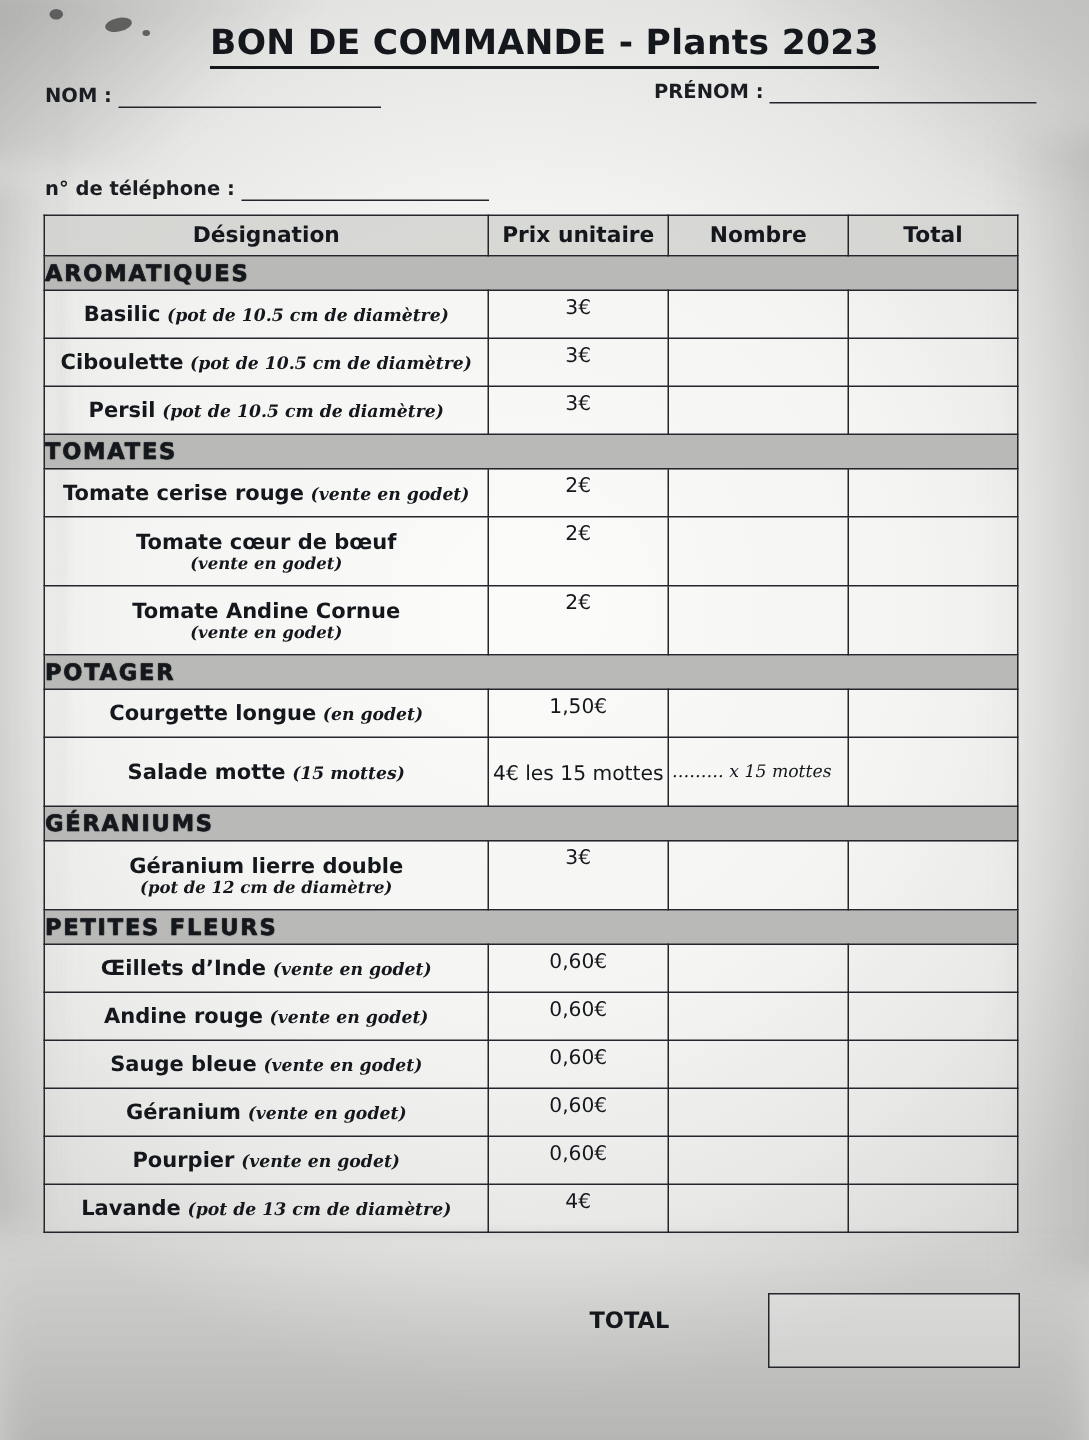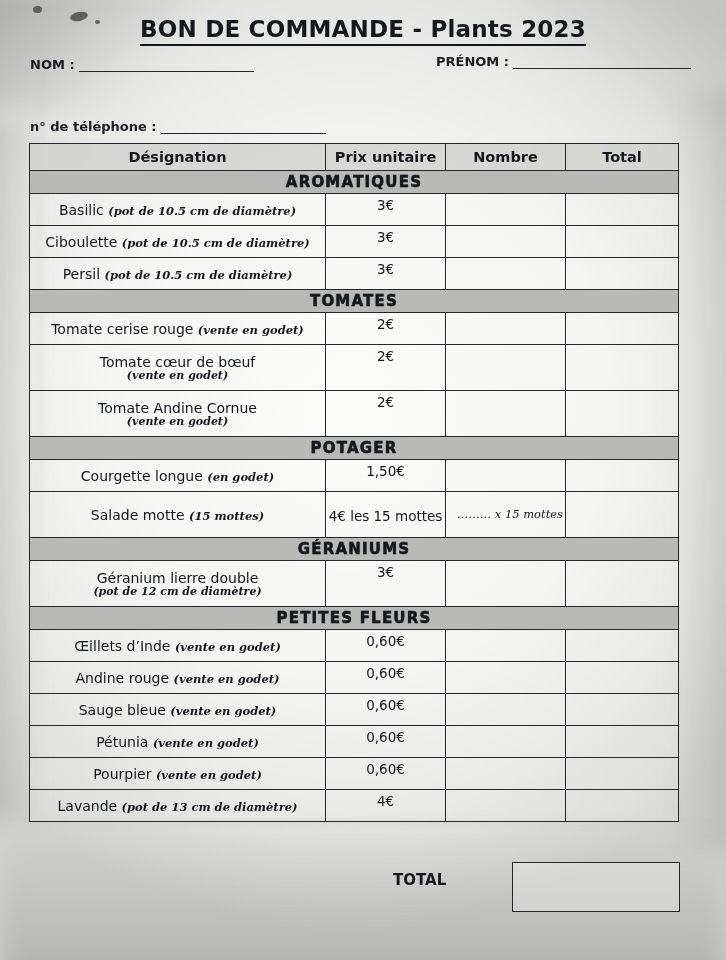--- a/index.html
+++ b/index.html
@@ -134,42 +134,41 @@
     text-align: center;
     font-family: "DejaVu Sans", sans-serif;
     font-size: 14.5px;
     font-weight: bold;
     height: 26px;
     background: rgba(205,205,203,.75);
   }
 
   .section td {
     background: #b9b9b7;
-    text-align: center;
     font-family: "DejaVu Sans", sans-serif;
     font-weight: bold;
     font-size: 15px;
     letter-spacing: 1.2px;
     height: 22px;
     text-shadow: 0 0 1px rgba(0,0,0,.55);
     -webkit-text-stroke: .45px #1b1e22;
   }
 
   .item td {
     height: 27px;
   }
   .cell-desig {
     text-align: center;
     padding: 2px 6px !important;
     line-height: 1.12;
   }
   .nm {
     font-family: "DejaVu Sans", sans-serif;
     font-size: 14px;
-    font-weight: normal;
+    font-weight: bold;
   }
   .qual {
     font-family: "DejaVu Serif", serif;
     font-size: 11.5px;
     font-style: italic;
     font-weight: bold;
   }
   .qual-block {
     display: block;
     font-family: "DejaVu Serif", serif;
@@ -180,21 +179,21 @@
   }
   .cell-prix {
     text-align: center;
     font-family: "DejaVu Sans", sans-serif;
     font-size: 13.5px;
     vertical-align: top;
     padding-top: 3px !important;
   }
   .cell-prix.two-line { vertical-align: middle; margin-left: 20px; }
   .cell-nb {
-    text-align: right;
+    text-align: left;
     font-family: "DejaVu Serif", serif;
     font-size: 11.5px;
     font-style: italic;
     line-height: 1.25;
     padding: 2px !important;
   }
   .item.tall td { height: 41px; }
 
   
   #total-label {
@@ -387,21 +386,21 @@
         <td class="cell-desig">
           <span class="nm">Sauge bleue</span>
           <span class="qual">(vente en godet)</span>
         </td>
         <td class="cell-prix">0,60€</td>
         <td class="cell-nb"></td>
         <td class="cell-nb"></td>
       </tr>
       <tr class="item">
         <td class="cell-desig">
-          <span class="nm">Pétunia</span>
+          <span class="nm">Géranium</span>
           <span class="qual">(vente en godet)</span>
         </td>
         <td class="cell-prix">0,60€</td>
         <td class="cell-nb"></td>
         <td class="cell-nb"></td>
       </tr>
       <tr class="item">
         <td class="cell-desig">
           <span class="nm">Pourpier</span>
           <span class="qual">(vente en godet)</span>

